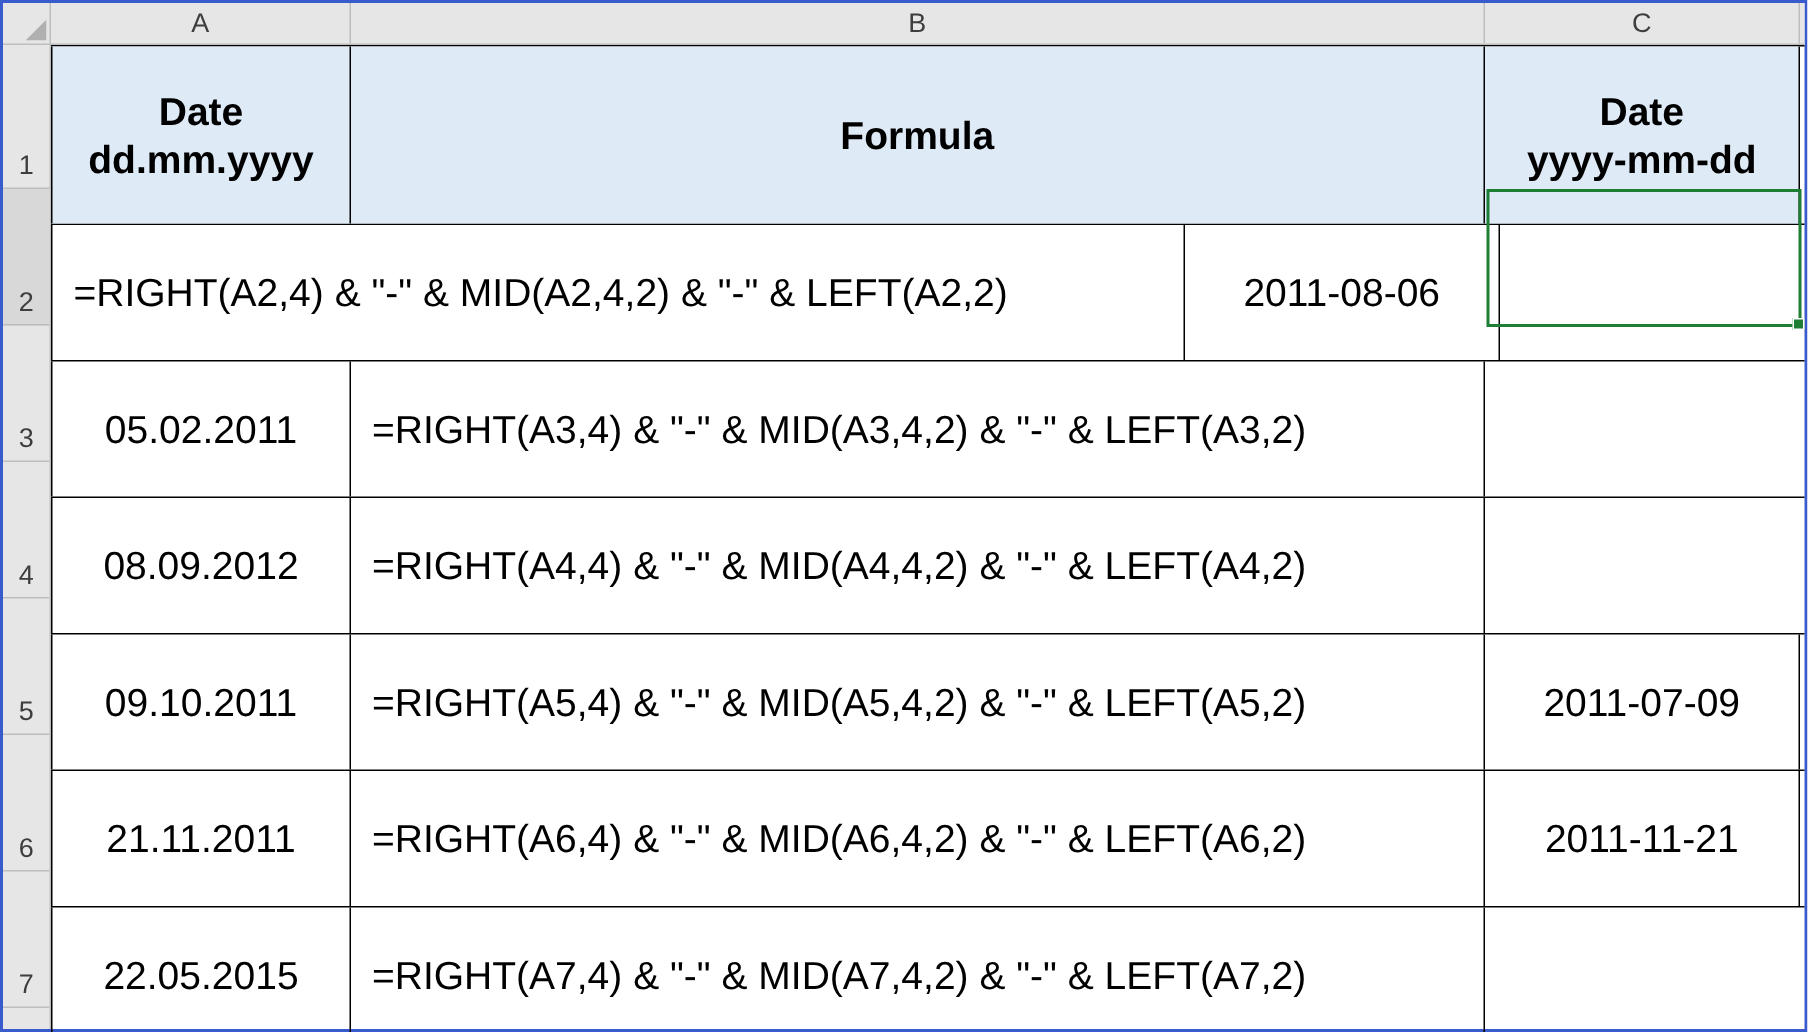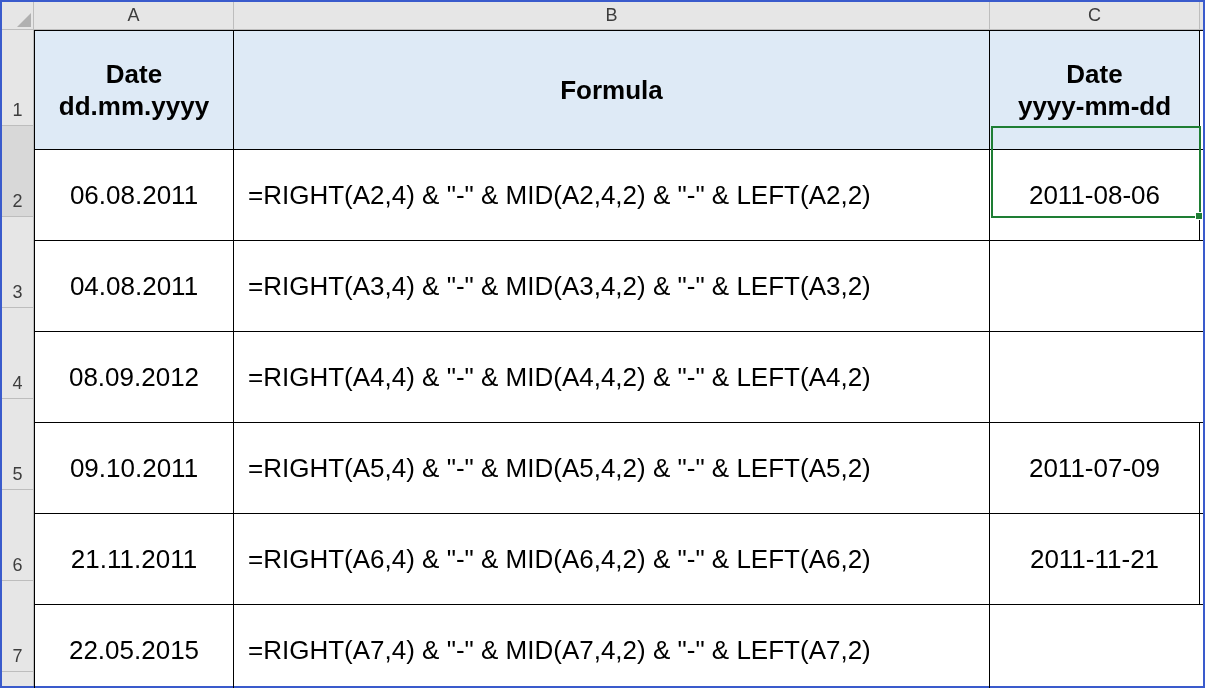--- a/index.html
+++ b/index.html
@@ -136,26 +136,25 @@
   <div class="grid">
     <div class="row header-row" style="height:120px">
       <div class="cell col-A">Date
 dd.mm.yyyy</div>
       <div class="cell col-B" style="justify-content:center">Formula</div>
       <div class="cell col-C">Date
 yyyy-mm-dd</div>
     </div>
 
     <div class="row" style="height:91px">
-      <div class="cell col-A">06.08.2011</div>
       <div class="cell col-B">=RIGHT(A2,4) &amp; "-" &amp; MID(A2,4,2) &amp; "-" &amp; LEFT(A2,2)</div>
       <div class="cell col-C">2011-08-06</div>
     </div>
     <div class="row" style="height:91px">
-      <div class="cell col-A">04.08.2011</div>
+      <div class="cell col-A">05.02.2011</div>
       <div class="cell col-B">=RIGHT(A3,4) &amp; "-" &amp; MID(A3,4,2) &amp; "-" &amp; LEFT(A3,2)</div>
     </div>
     <div class="row" style="height:91px">
       <div class="cell col-A">08.09.2012</div>
       <div class="cell col-B">=RIGHT(A4,4) &amp; "-" &amp; MID(A4,4,2) &amp; "-" &amp; LEFT(A4,2)</div>
     </div>
     <div class="row" style="height:91px">
       <div class="cell col-A">09.10.2011</div>
       <div class="cell col-B">=RIGHT(A5,4) &amp; "-" &amp; MID(A5,4,2) &amp; "-" &amp; LEFT(A5,2)</div>
       <div class="cell col-C">2011-07-09</div>

